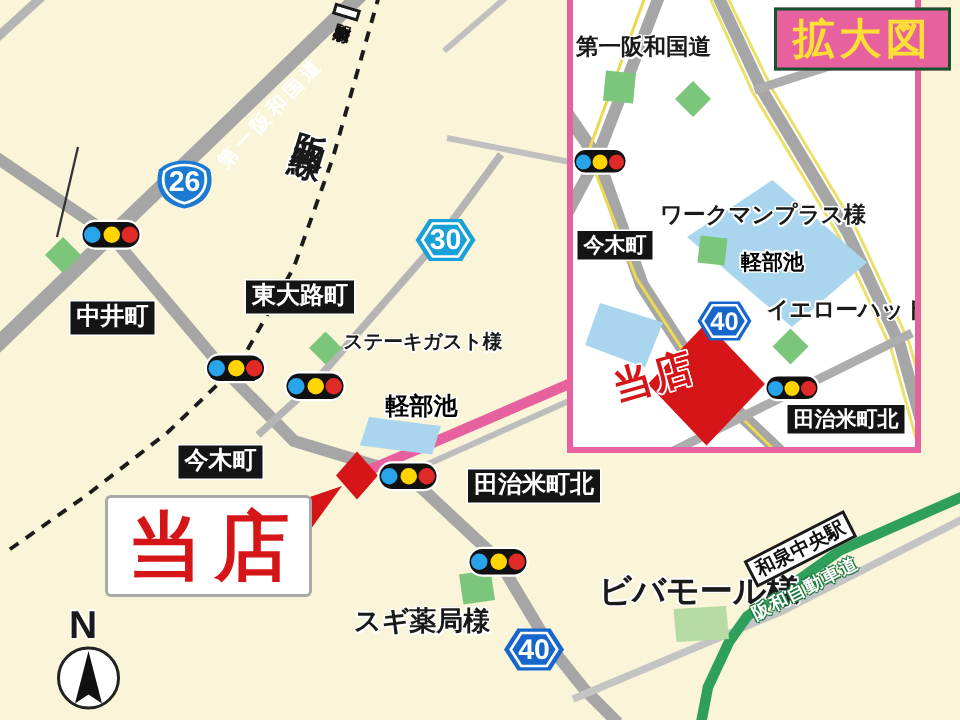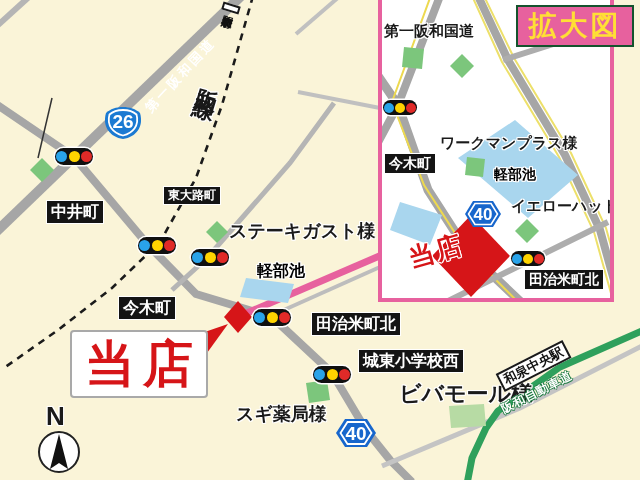--- a/index.html
+++ b/index.html
@@ -94,35 +94,41 @@
     <i style="width:11px;height:11px;background:#E02A28"></i>
   </div>
 
   <div class="badge" style="left:100px;top:101px;width:46px;height:40px">
     <svg width="46" height="40">
       <path d="M 6,12 C 14,4 32,4 40,12 C 44,26 36,36 23,38 C 10,36 2,26 6,12 Z" fill="#1B7AD2"></path>
       <path d="M 9.5,13.5 C 16,7.5 30,7.5 36.5,13.5 C 39.5,24.5 33,32 23,34.5 C 13,32 6.5,24.5 9.5,13.5 Z" fill="none" stroke="#fff" stroke-width="1.8"></path>
     </svg>
     <span class="num">26</span>
   </div>
+  <div class="badge" style="left:274px;top:140px;width:46px;height:40px">
+    <svg width="46" height="40">
+      <polygon points="12,6 34,6 43,20 34,34 12,34 3,20" fill="#18A0D8"></polygon>
+      <polygon points="14.5,9 31.5,9 38.5,20 31.5,31 14.5,31 7.5,20" fill="none" stroke="#fff" stroke-width="1.8"></polygon>
+    </svg>
+    <span class="num">30</span>
+  </div>
   <div class="badge" style="left:333px;top:413px;width:46px;height:40px">
     <svg width="46" height="40">
       <polygon points="12,6 34,6 43,20 34,34 12,34 3,20" fill="#1766CC"></polygon>
       <polygon points="14.5,9 31.5,9 38.5,20 31.5,31 14.5,31 7.5,20" fill="none" stroke="#fff" stroke-width="1.8"></polygon>
     </svg>
     <span class="num">40</span>
   </div>
 
   <div class="box" style="left:47px;top:201px;font-size:16px">中井町</div>
-  <div class="box" style="left:164px;top:187px;font-size:12px">東大路町</div>
-  <div class="lbl" style="left:229px;top:219px;font-size:18px">ステーキガスト様</div>
+  <div class="box" style="left:164px;top:187px;font-size:16px">東大路町</div>
+  <div class="lbl" style="left:229px;top:219px;font-size:13px">ステーキガスト様</div>
   <div class="lbl blue" style="left:257px;top:261px;font-size:16px">軽部池</div>
   <div class="box" style="left:119px;top:297px;font-size:16px">今木町</div>
   <div class="box" style="left:312px;top:313px;font-size:16px">田治米町北</div>
-  <div class="box" style="left:359px;top:350px;font-size:16px">城東小学校西</div>
   <div class="lbl" style="left:399px;top:379px;font-size:22px">ビバモール様</div>
   <div class="lbl" style="left:236px;top:402px;font-size:18px">スギ薬局様</div>
   <div class="lbl" style="left:46px;top:401px;font-size:26px">N</div>
 
   <div class="roadname rot" style="left:128px;top:56px;width:124px;font-size:13px;letter-spacing:3px;transform:rotate(-47deg)">第一阪和国道</div>
   <div class="lbl rot" style="left:198px;top:72px;font-size:22px;letter-spacing:5px;writing-mode:vertical-rl;transform:rotate(17deg)">阪和線</div>
   <div class="station rot" style="left:222px;top:4px;font-size:11px;padding:2px 1px;writing-mode:vertical-rl;transform:rotate(17deg)">和泉府中駅</div>
   <div class="station rot" style="left:496px;top:356px;font-size:13px;padding:1px 3px;transform:rotate(-27deg)">和泉中央駅</div>
   <div class="roadname rot" style="left:498px;top:384px;font-size:12px;letter-spacing:1px;transform:rotate(-27deg);text-shadow:1px 0 #1C7A40,-1px 0 #1C7A40,0 1px #1C7A40,0 -1px #1C7A40">阪和自動車道</div>
 

